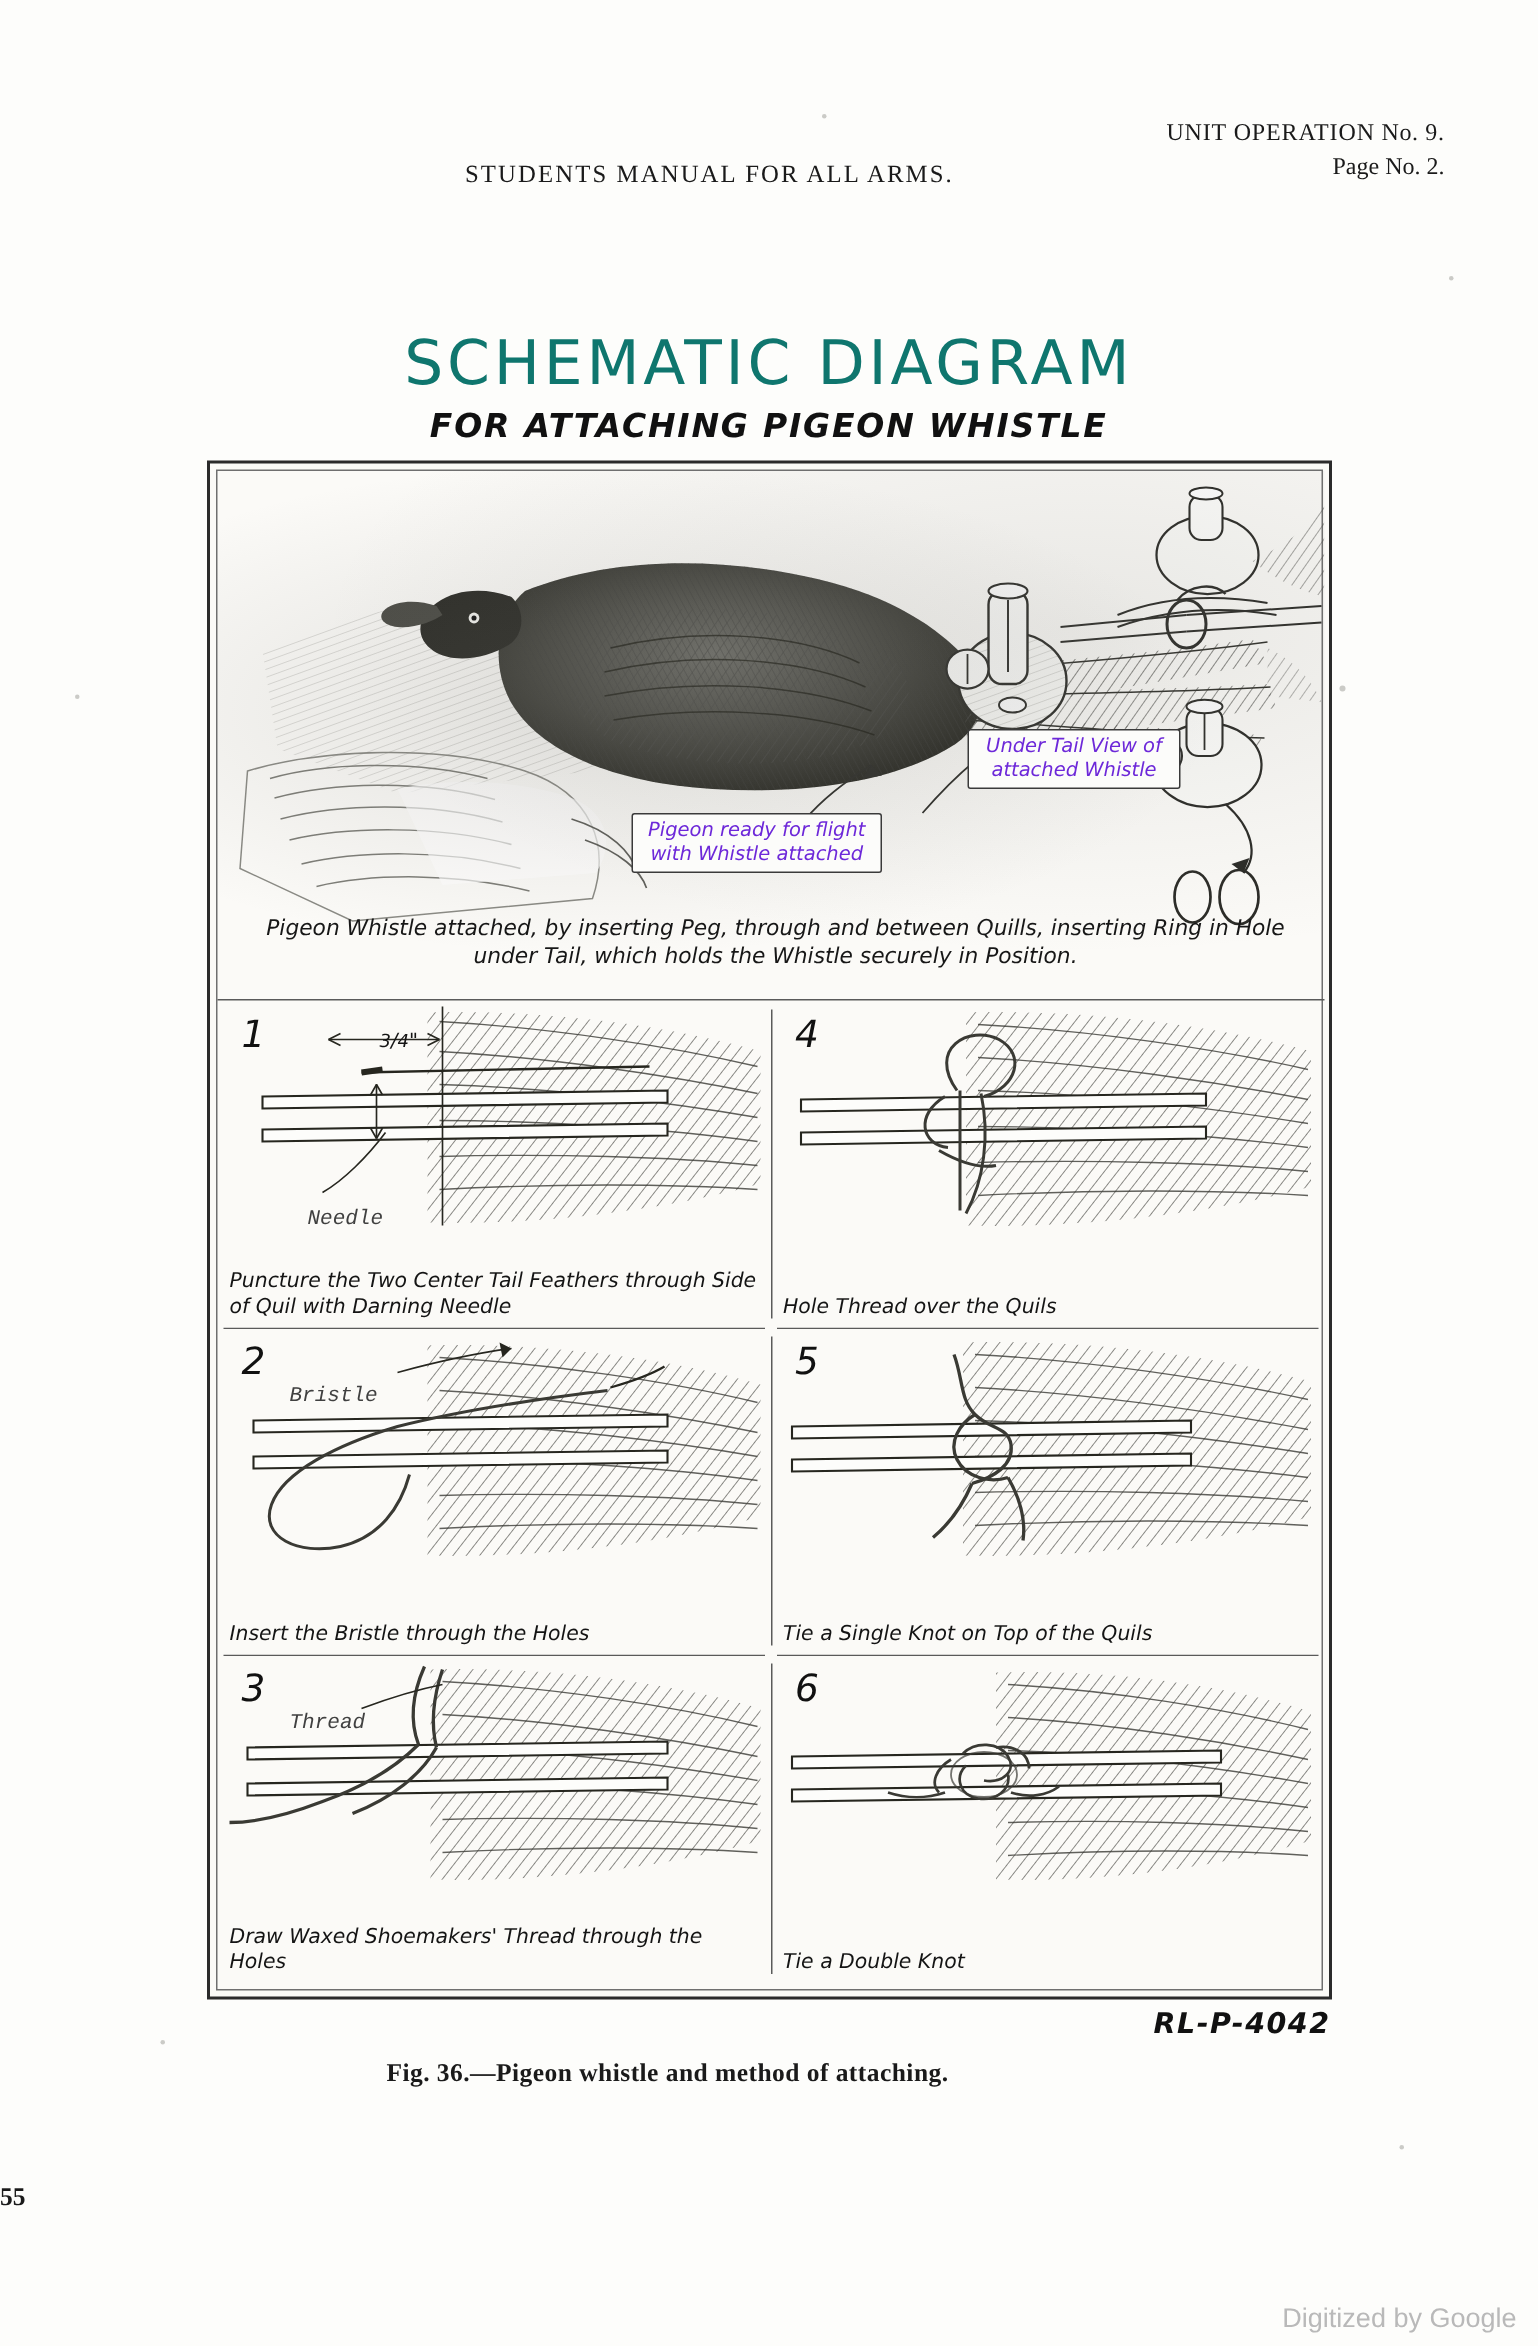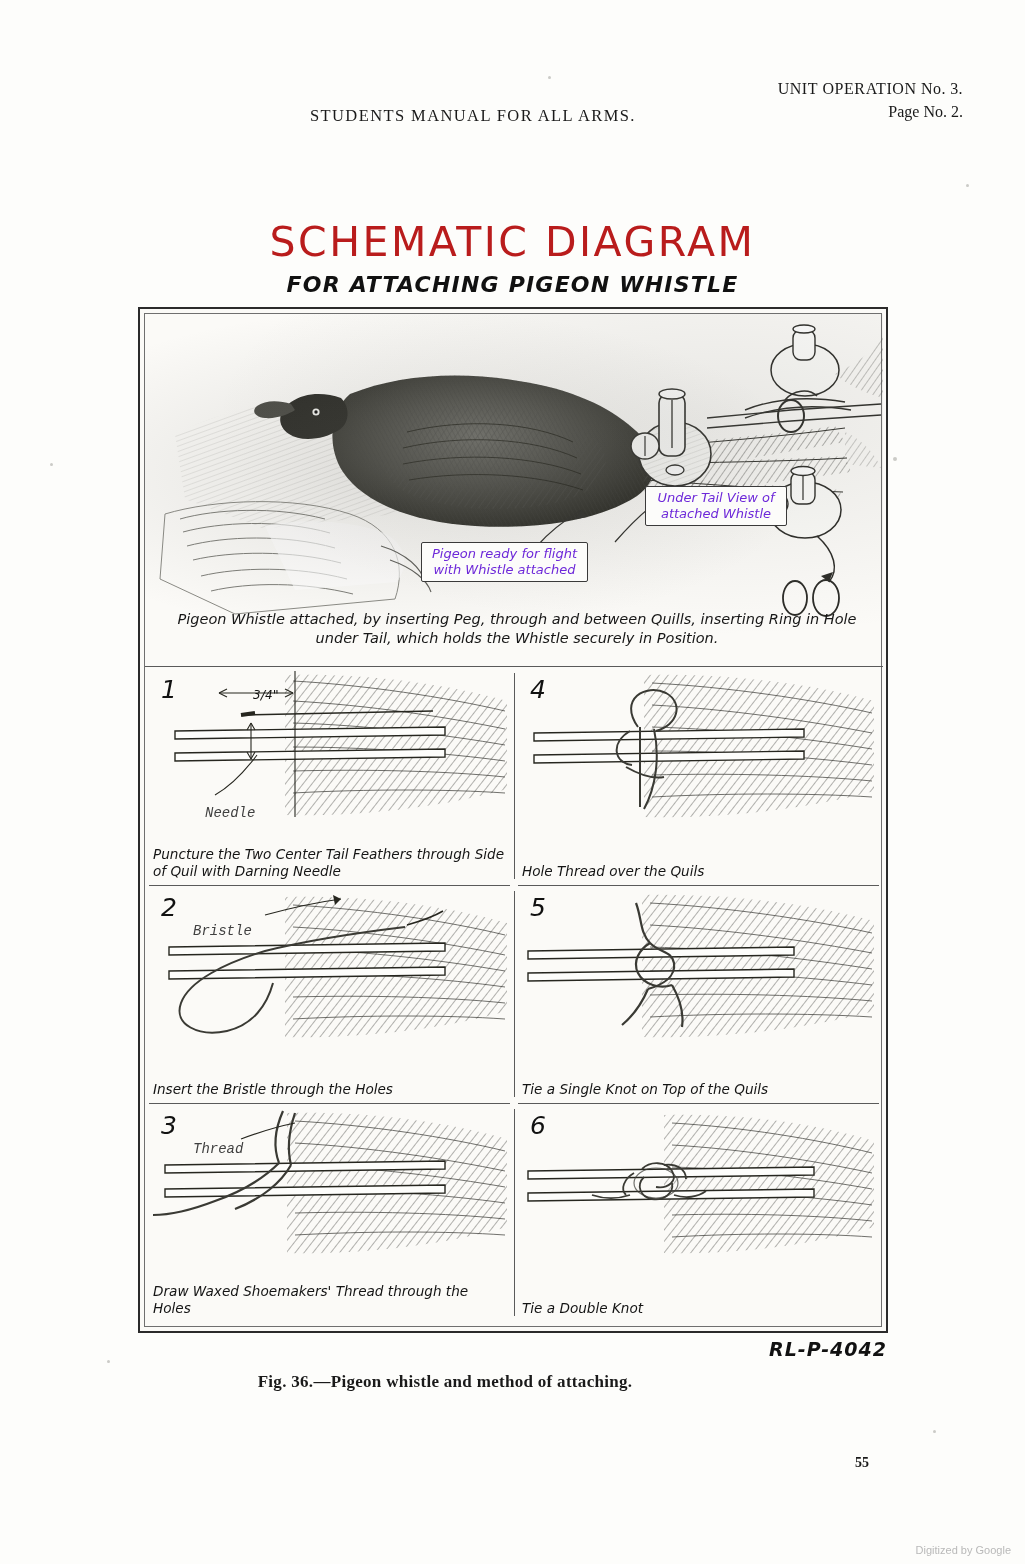--- a/index.html
+++ b/index.html
@@ -53,21 +53,21 @@
   
   .title-main {
     position: absolute;
     top: 218px;
     left: 0;
     width: 1025px;
     text-align: center;
     font-family: "DejaVu Sans", sans-serif;
     font-size: 41px;
     letter-spacing: 2.5px;
-    color: #b91c1c;
+    color: #0f766e;
   }
   .title-sub {
     position: absolute;
     top: 272px;
     left: 0;
     width: 1025px;
     text-align: center;
     font-family: "DejaVu Sans", sans-serif;
     font-style: italic;
     font-weight: bold;
@@ -241,30 +241,30 @@
     text-align: center;
     font-size: 17px;
     letter-spacing: .3px;
   }
   .fig-cap b { font-weight: bold; }
   .folio {
     position: absolute;
     left: 0;
     top: 1455px;
     width: 869px;
-    text-align: right;
-    font-size: 14px;
+    text-align: left;
+    font-size: 17px;
     font-weight: bold;
   }
   .digitized {
     position: absolute;
     right: 14px;
     bottom: 8px;
     font-family: "Liberation Sans", sans-serif;
-    font-size: 11px;
+    font-size: 18px;
     color: #b9b9b9;
   }
   
   .ghost {
     position: absolute;
     font-family: "Liberation Serif", serif;
     color: rgba(90,90,85,.16);
     font-size: 16px;
     letter-spacing: .5px;
     white-space: nowrap;
@@ -297,21 +297,21 @@
   <div class="ghost" style="left:520px;top:1150px;">Pigeon</div>
   <div class="ghost" style="left:640px;top:1265px;">Ring in Hole</div>
   <div class="ghost" style="left:690px;top:1300px;">in Position</div>
 
   <div class="runhead">
     <div class="runhead-center">STUDENTS MANUAL FOR ALL ARMS.</div>
     <div class="runhead-right">
       <div class="l1">
         <span style="font-variant: small-caps;">U</span><span class="sc">NIT</span>
         <span style="font-variant: small-caps;">O</span><span class="sc">PERATION</span>
-        <span>No. 3.</span>
+        <span>No. 9.</span>
       </div>
       <div>Page No. 2.</div>
     </div>
   </div>
 
   <div class="title-main">SCHEMATIC DIAGRAM</div>
   <div class="title-sub">FOR ATTACHING PIGEON WHISTLE</div>
 
   <div class="plate">
     <div class="plate-inner"></div>

